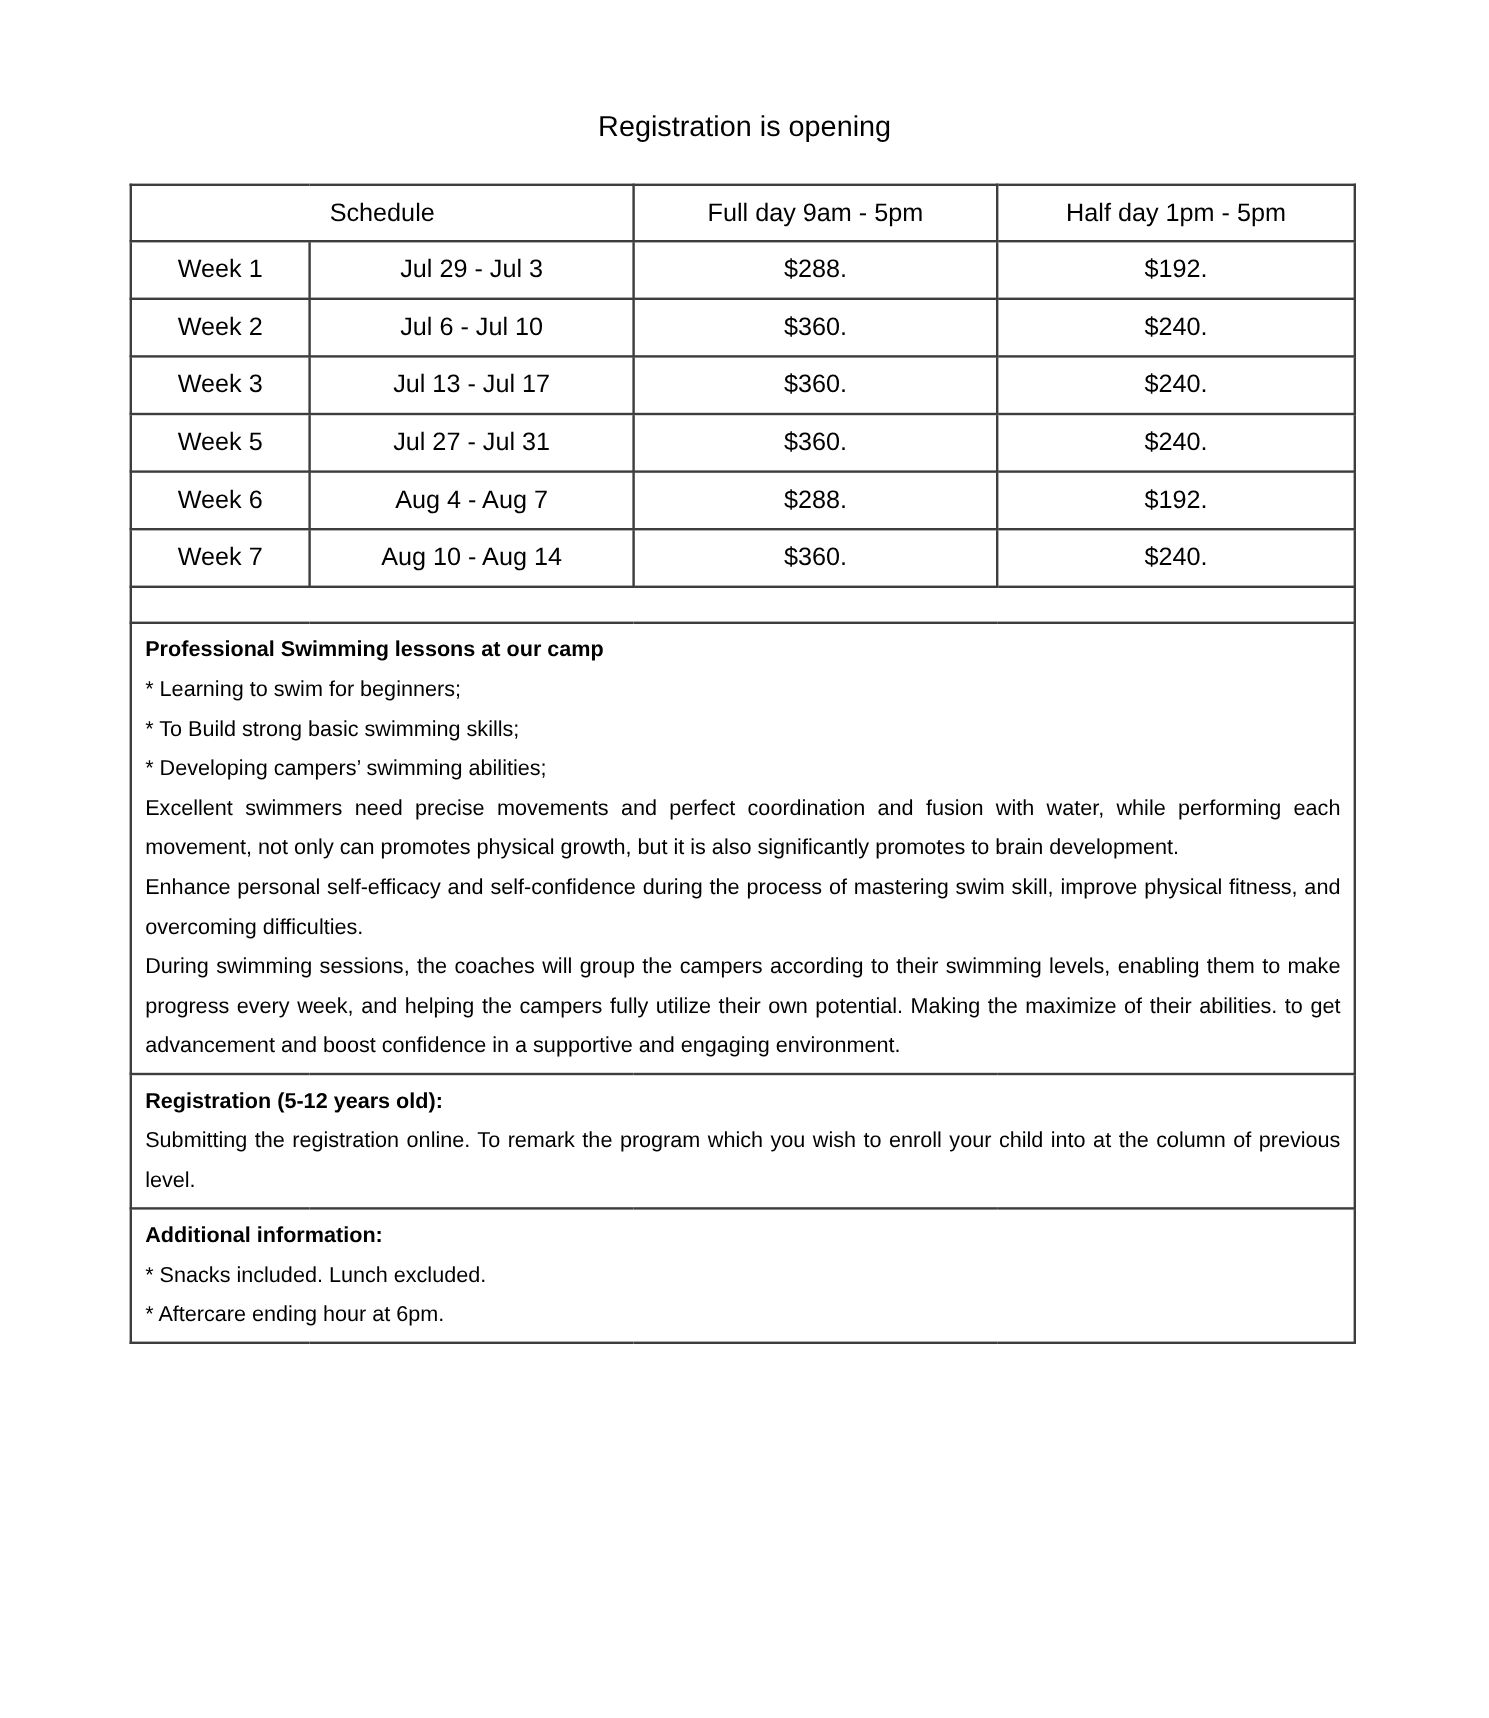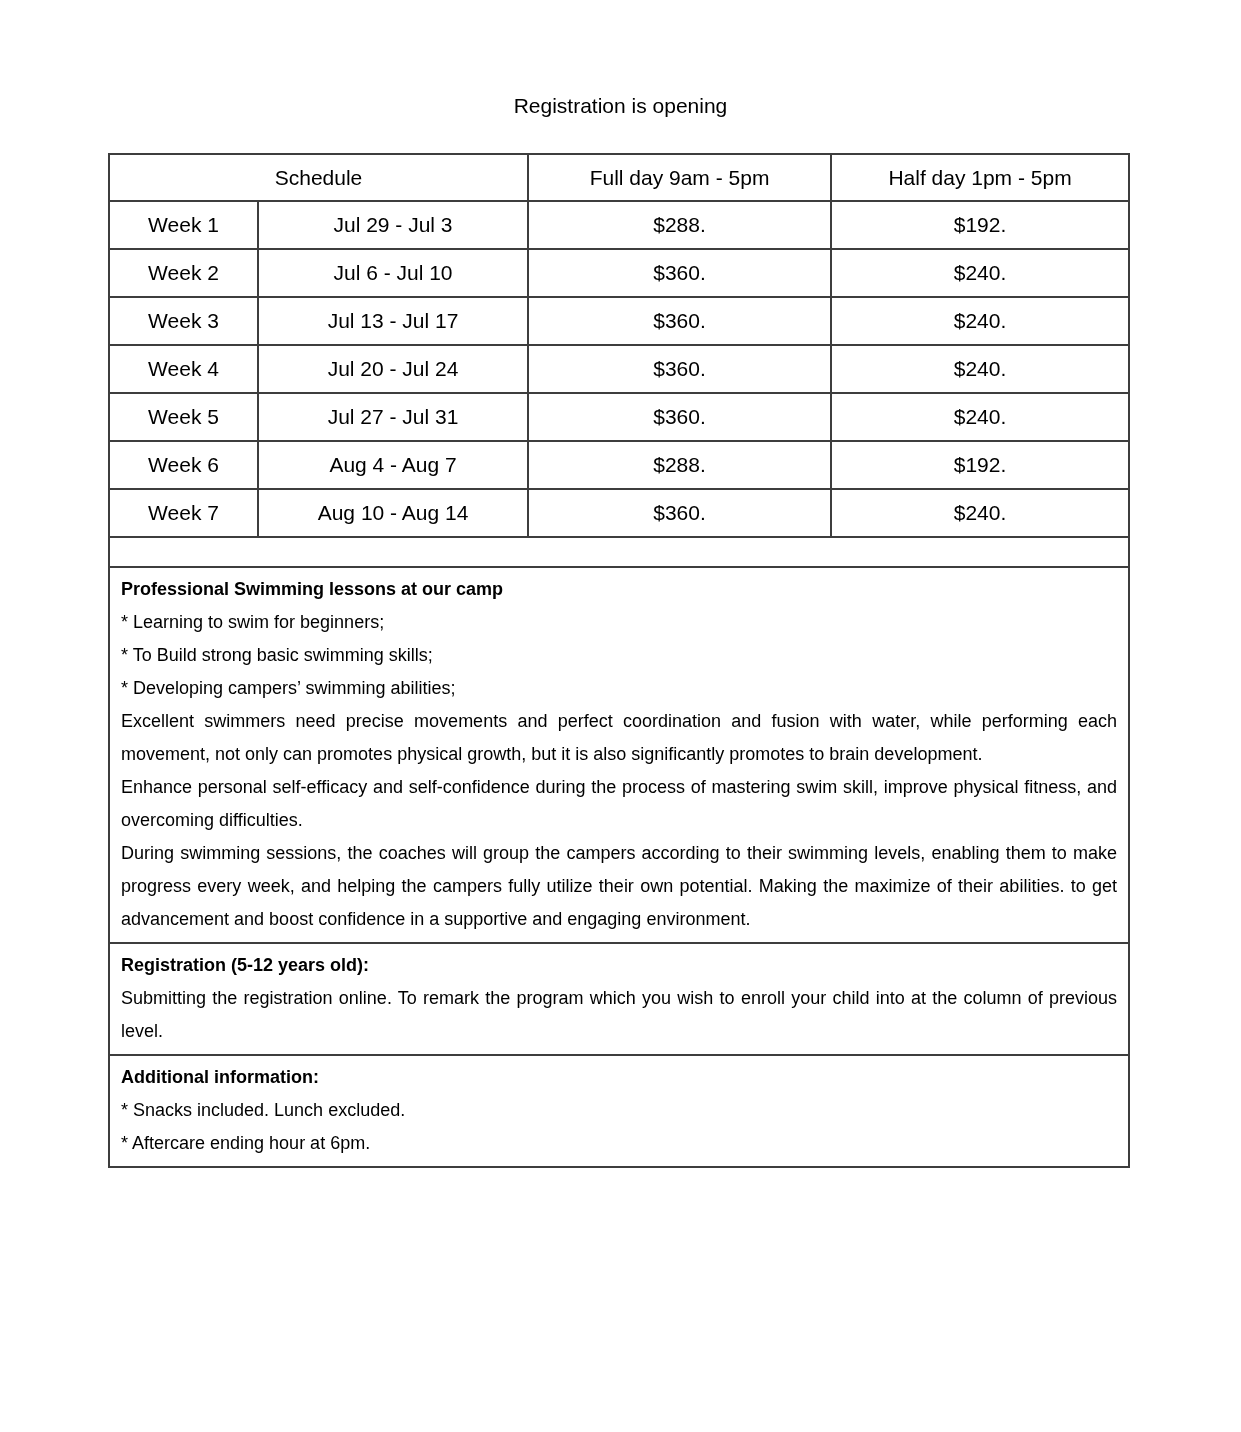--- a/index.html
+++ b/index.html
@@ -20,21 +20,21 @@
     padding-top: 56px;
   }
   .title-block {
     text-align: center;
     font-weight: bold;
     font-size: 23px;
     line-height: 33px;
   }
   .subtitle {
     text-align: center;
-    font-size: 21px;
+    font-size: 24px;
     line-height: 33px;
     margin-top: 33px;
   }
   .content {
     width: 1204px;
     margin: 31px 0 0 108px;
   }
   table.sched {
     border-collapse: collapse;
     table-layout: fixed;
@@ -98,26 +98,20 @@
             <td class="dcell">$360.</td>
             <td class="dcell">$240.</td>
           </tr>
           <tr class="drow">
             <td class="dcell">Week 3</td>
             <td class="dcell">Jul 13 - Jul 17</td>
             <td class="dcell">$360.</td>
             <td class="dcell">$240.</td>
           </tr>
           <tr class="drow">
-            <td class="dcell">Week 4</td>
-            <td class="dcell">Jul 20 - Jul 24</td>
-            <td class="dcell">$360.</td>
-            <td class="dcell">$240.</td>
-          </tr>
-          <tr class="drow">
             <td class="dcell">Week 5</td>
             <td class="dcell">Jul 27 - Jul 31</td>
             <td class="dcell">$360.</td>
             <td class="dcell">$240.</td>
           </tr>
           <tr class="drow">
             <td class="dcell">Week 6</td>
             <td class="dcell">Aug 4 - Aug 7</td>
             <td class="dcell">$288.</td>
             <td class="dcell">$192.</td>

